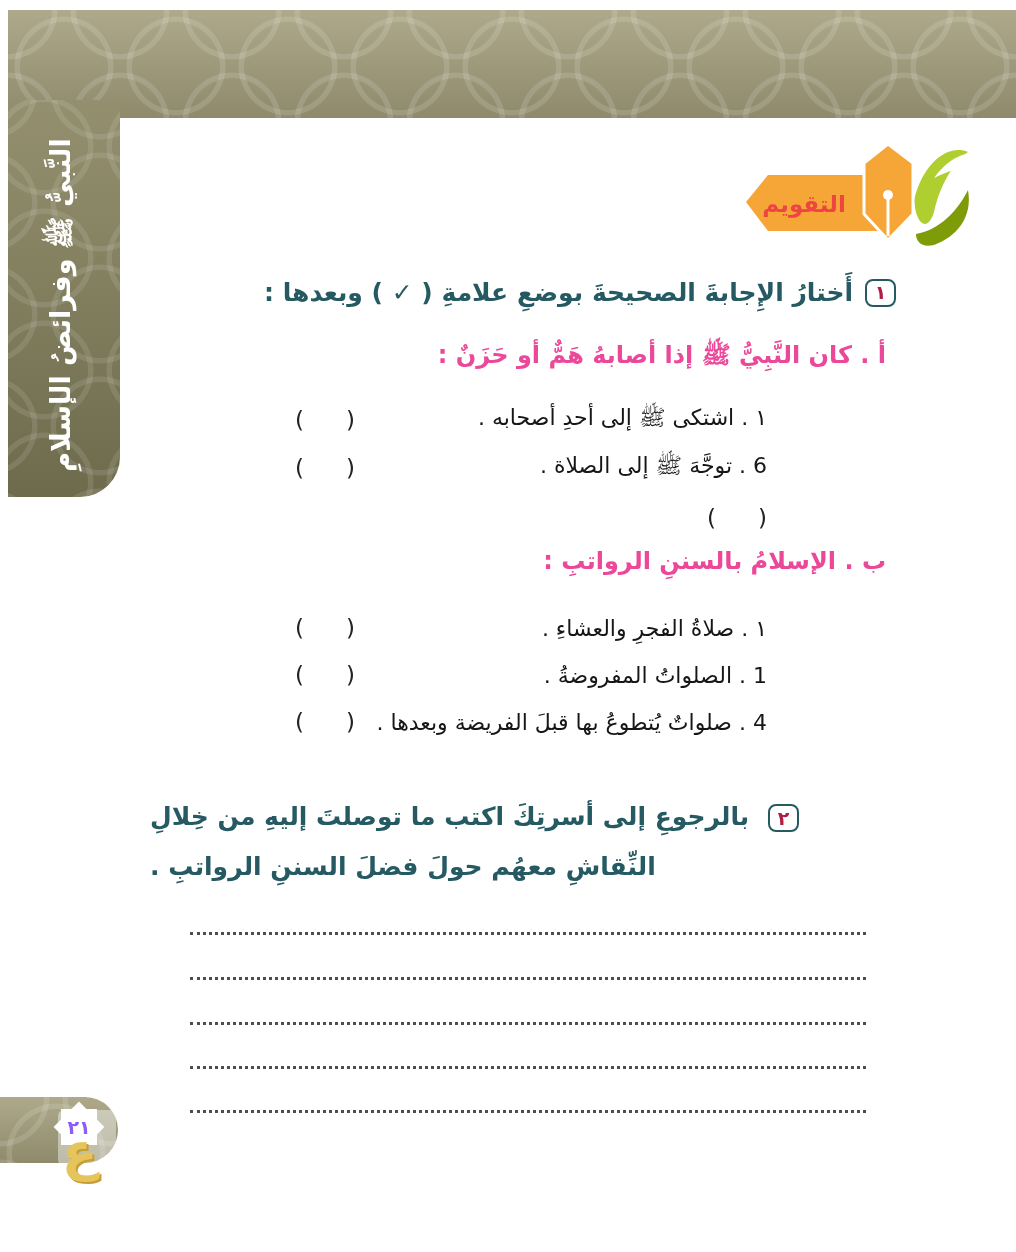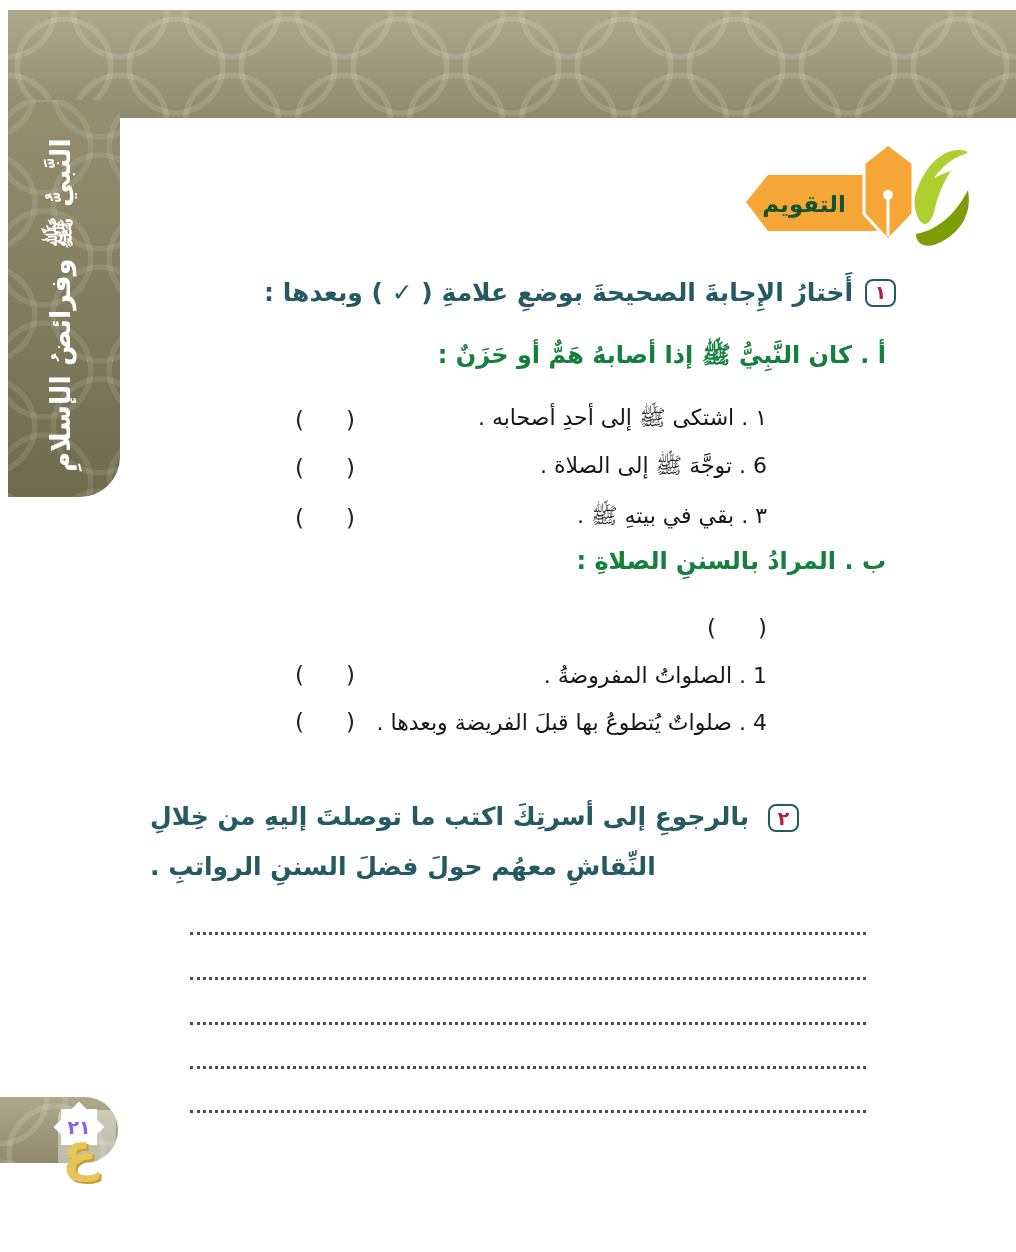--- a/index.html
+++ b/index.html
@@ -40,41 +40,41 @@
     white-space:nowrap; direction:rtl;
     color:#ffffff; font-weight:bold; font-size:27px; letter-spacing:1px;
   }
 
   
   .logo { position:absolute; left:738px; top:138px; width:236px; height:112px; }
   .logo svg { position:absolute; inset:0; }
   .logo-label {
     position:absolute; left:14px; top:44px; width:104px; height:44px;
     display:flex; align-items:center; justify-content:center;
-    color:#14532d; font-weight:bold; font-size:23px; direction:rtl;
+    color:#ef4444; font-weight:bold; font-size:23px; direction:rtl;
   }
 
   
   .num-badge {
     border:2.5px solid #265a63; border-radius:8px;
     color:#b01e45; background:#ffffff;
     width:31px; height:28px; flex:0 0 auto;
     display:inline-flex; align-items:center; justify-content:center;
     font-size:19px; font-weight:bold; line-height:1;
     vertical-align:middle;
   }
 
   .q1-head {
     position:absolute; right:120px; top:278px;
     display:flex; direction:rtl; align-items:center; gap:12px;
     color:#265a63; font-weight:bold; font-size:25px; white-space:nowrap;
   }
   .sub-head {
     position:absolute; right:130px; direction:rtl;
-    color:#15803d; font-weight:bold; font-size:24px; white-space:nowrap;
+    color:#ec4899; font-weight:bold; font-size:24px; white-space:nowrap;
   }
   .sub-head.a { top:340px; }
   .sub-head.b { top:547px; }
 
   .opt {
     position:absolute; left:295px; right:249px; height:34px;
     direction:rtl; display:flex; justify-content:space-between; align-items:center;
     color:#161616; font-size:22px; white-space:nowrap;
   }
   .opt .parens {
@@ -162,30 +162,30 @@
     </span>
   </div>
   <div class="opt a2">
     <span class="opt-text">6 . توجَّهَ ﷺ إلى الصلاة .</span>
     <span class="parens">
       <span>(</span>
       <span>)</span>
     </span>
   </div>
   <div class="opt a3">
-    <span class="opt-text">٣ . بقي في بيتهِ ﷺ .</span>
-    <span class="parens">
-      <span>(</span>
-      <span>)</span>
-    </span>
-  </div>
-
-  <div class="sub-head b">ب . المرادُ بالسننِ الصلاةِ :</div>
+    <span class="parens">
+      <span>(</span>
+      <span>)</span>
+    </span>
+  </div>
+
+  <div class="sub-head b">ب . الإسلامُ بالسننِ الرواتبِ :</div>
 
   <div class="opt b1">
+    <span class="opt-text">١ . صلاةُ الفجرِ والعشاءِ .</span>
     <span class="parens">
       <span>(</span>
       <span>)</span>
     </span>
   </div>
   <div class="opt b2">
     <span class="opt-text">1 . الصلواتُ المفروضةُ .</span>
     <span class="parens">
       <span>(</span>
       <span>)</span>

